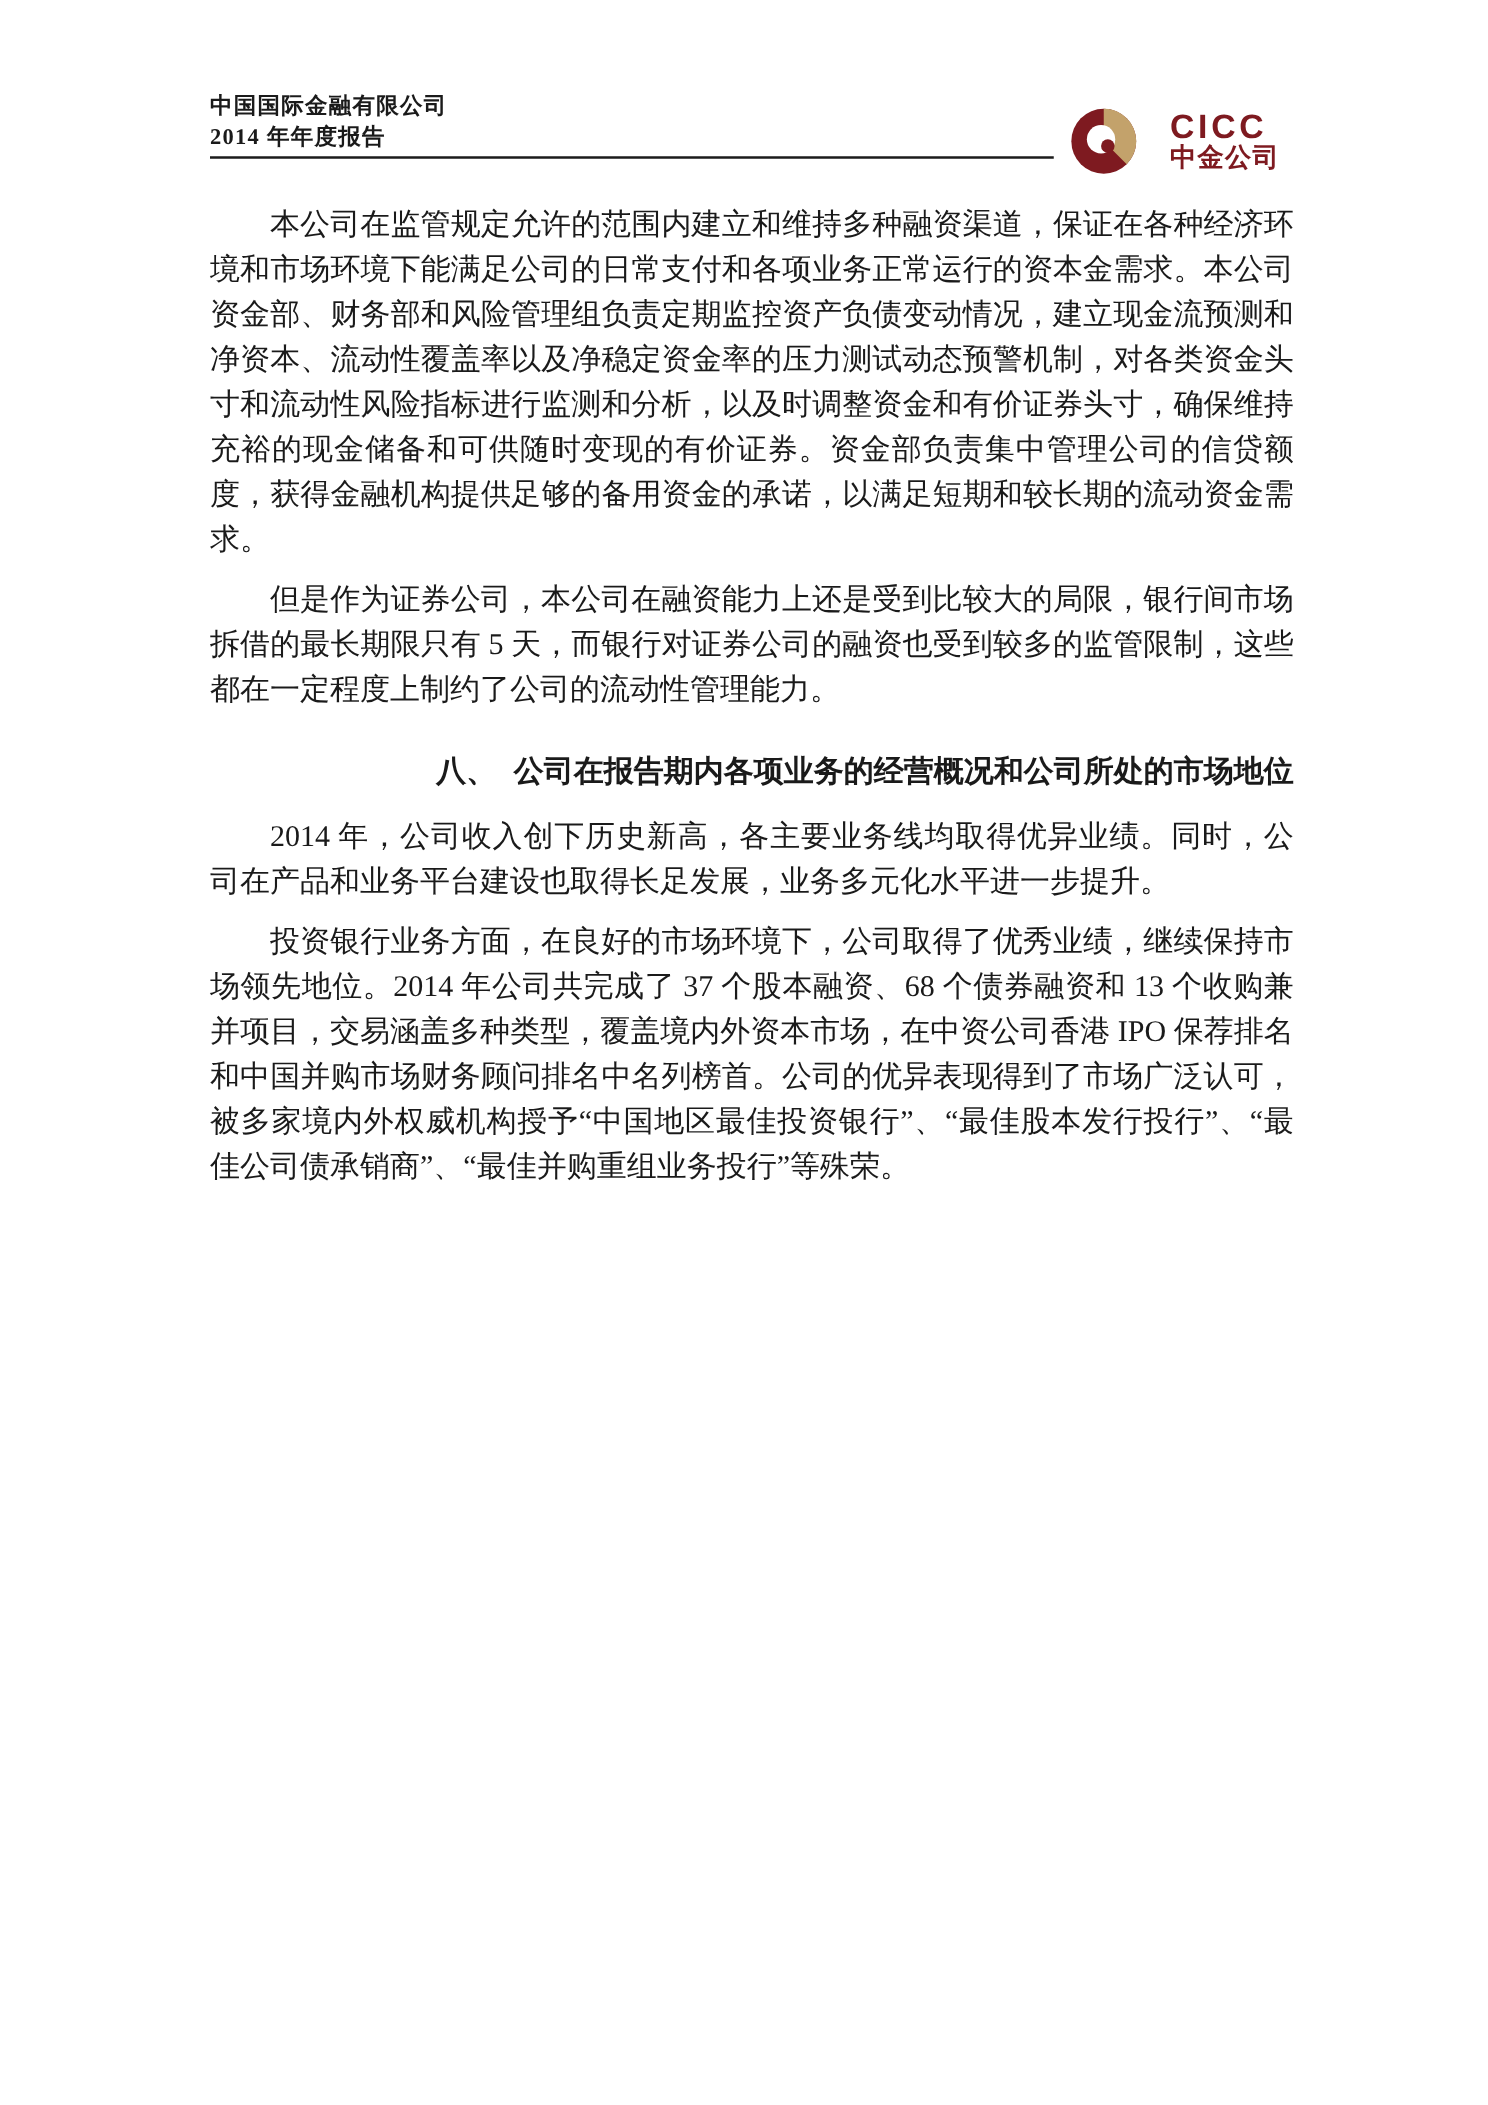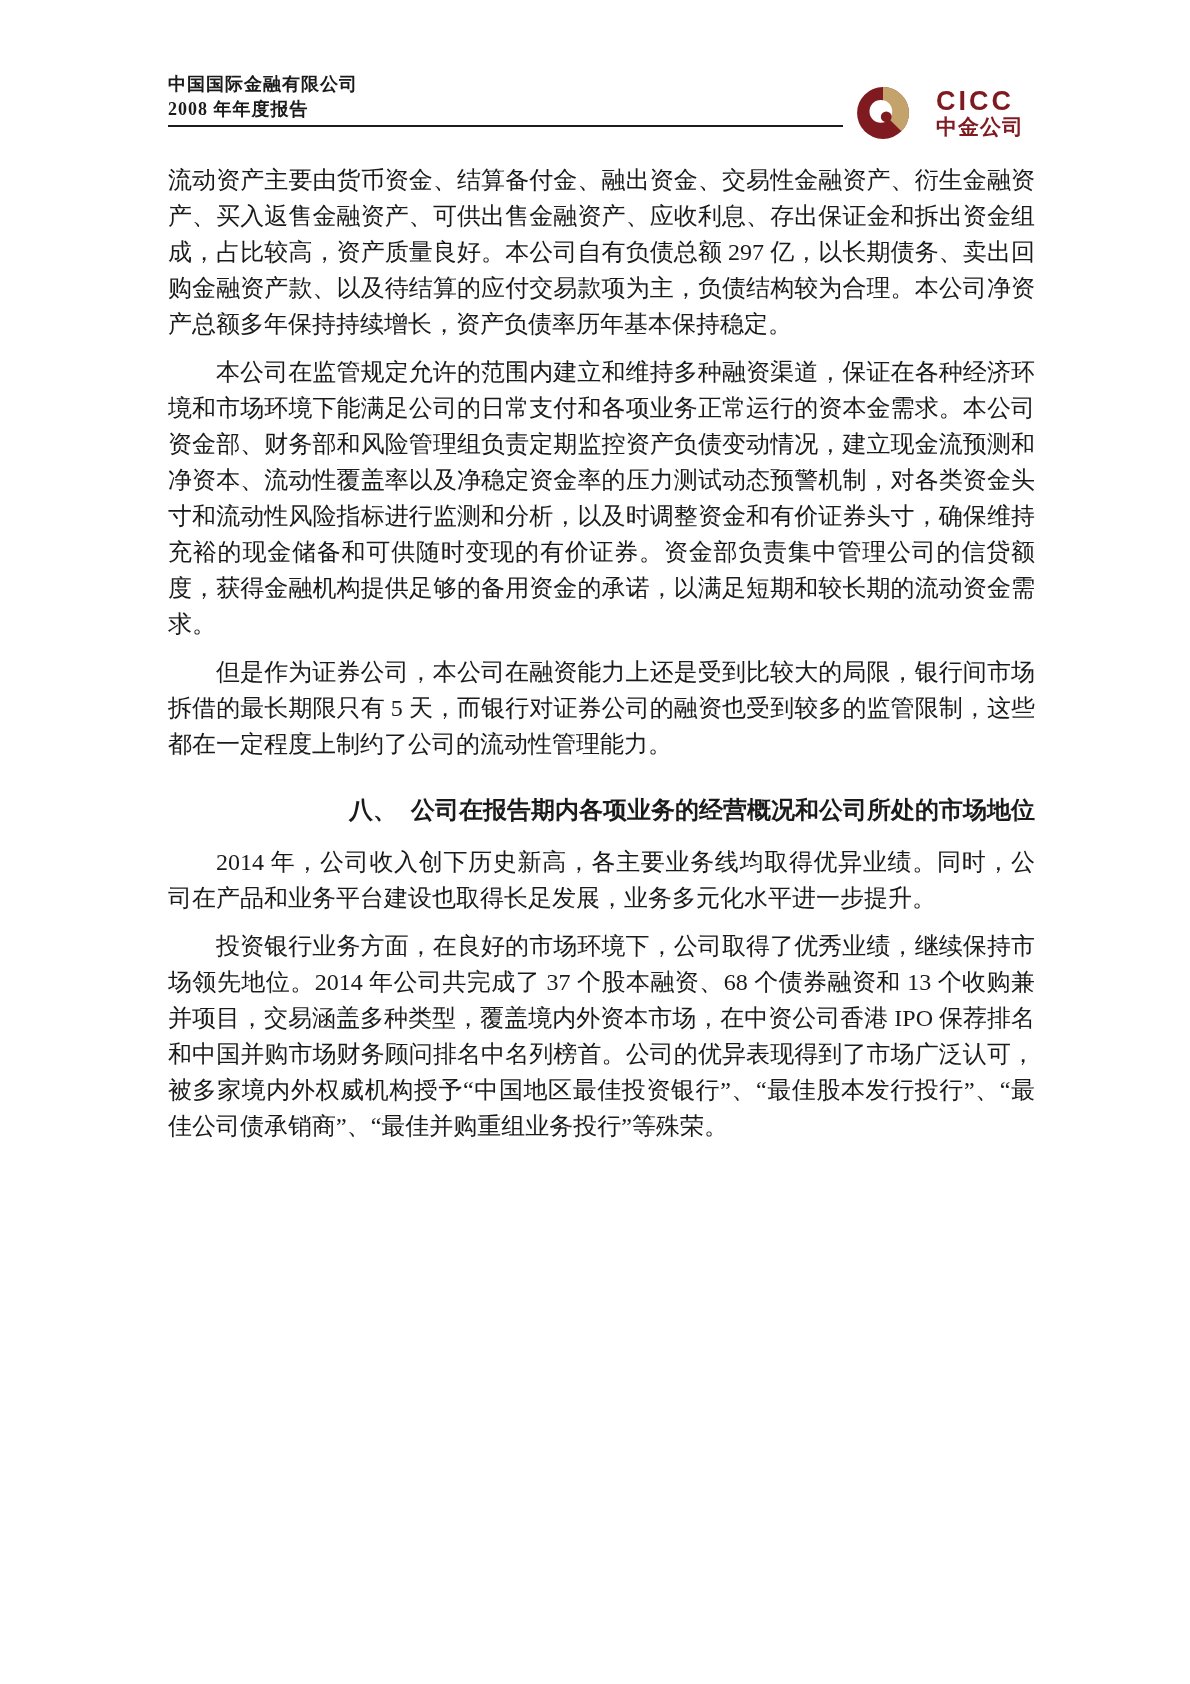--- a/index.html
+++ b/index.html
@@ -111,41 +111,40 @@
   }
 </style>
 </head>
 <body>
 
 <div class="page">
 
   <header>
     <div class="header-left">
       <div class="h-company">中国国际金融有限公司</div>
-      <div class="h-report">2008 年年度报告</div>
+      <div class="h-report">2014 年年度报告</div>
     </div>
 
     <div class="logo">
       <svg class="logo-mark" viewBox="0 0 100 100" aria-hidden="true">
         <circle cx="50" cy="50" r="48" fill="#7E1A20"></circle>
         <path d="M50,50 L50,2 A48,48 0 0 1 84,84 Z" fill="#C3A26B"></path>
         <circle cx="46" cy="47" r="21" fill="#ffffff"></circle>
         <circle cx="56" cy="57" r="10" fill="#7E1A20"></circle>
       </svg>
       <div class="logo-text" style="color:#7E1A20;">
         <div class="logo-latin">CICC</div>
         <div class="logo-cn">中金公司</div>
       </div>
     </div>
 
     <div class="header-rule"></div>
   </header>
 
   <main>
-    <p class="noindent">流动资产主要由货币资金、结算备付金、融出资金、交易性金融资产、衍生金融资产、买入返售金融资产、可供出售金融资产、应收利息、存出保证金和拆出资金组成，占比较高，资产质量良好。本公司自有负债总额 297 亿，以长期债务、卖出回购金融资产款、以及待结算的应付交易款项为主，负债结构较为合理。本公司净资产总额多年保持持续增长，资产负债率历年基本保持稳定。</p>
     <p>本公司在监管规定允许的范围内建立和维持多种融资渠道，保证在各种经济环境和市场环境下能满足公司的日常支付和各项业务正常运行的资本金需求。本公司资金部、财务部和风险管理组负责定期监控资产负债变动情况，建立现金流预测和净资本、流动性覆盖率以及净稳定资金率的压力测试动态预警机制，对各类资金头寸和流动性风险指标进行监测和分析，以及时调整资金和有价证券头寸，确保维持充裕的现金储备和可供随时变现的有价证券。资金部负责集中管理公司的信贷额度，获得金融机构提供足够的备用资金的承诺，以满足短期和较长期的流动资金需求。</p>
     <p>但是作为证券公司，本公司在融资能力上还是受到比较大的局限，银行间市场拆借的最长期限只有 5 天，而银行对证券公司的融资也受到较多的监管限制，这些都在一定程度上制约了公司的流动性管理能力。</p>
 
     <h2 class="section-heading">
       <span class="sec-num">八、</span><span>公司在报告期内各项业务的经营概况和公司所处的市场地位</span>
     </h2>
 
     <p>2014 年，公司收入创下历史新高，各主要业务线均取得优异业绩。同时，公司在产品和业务平台建设也取得长足发展，业务多元化水平进一步提升。</p>
     <p>投资银行业务方面，在良好的市场环境下，公司取得了优秀业绩，继续保持市场领先地位。2014 年公司共完成了 37 个股本融资、68 个债券融资和 13 个收购兼并项目，交易涵盖多种类型，覆盖境内外资本市场，在中资公司香港 IPO 保荐排名和中国并购市场财务顾问排名中名列榜首。公司的优异表现得到了市场广泛认可，被多家境内外权威机构授予“中国地区最佳投资银行”、“最佳股本发行投行”、“最佳公司债承销商”、“最佳并购重组业务投行”等殊荣。</p>
   </main>

